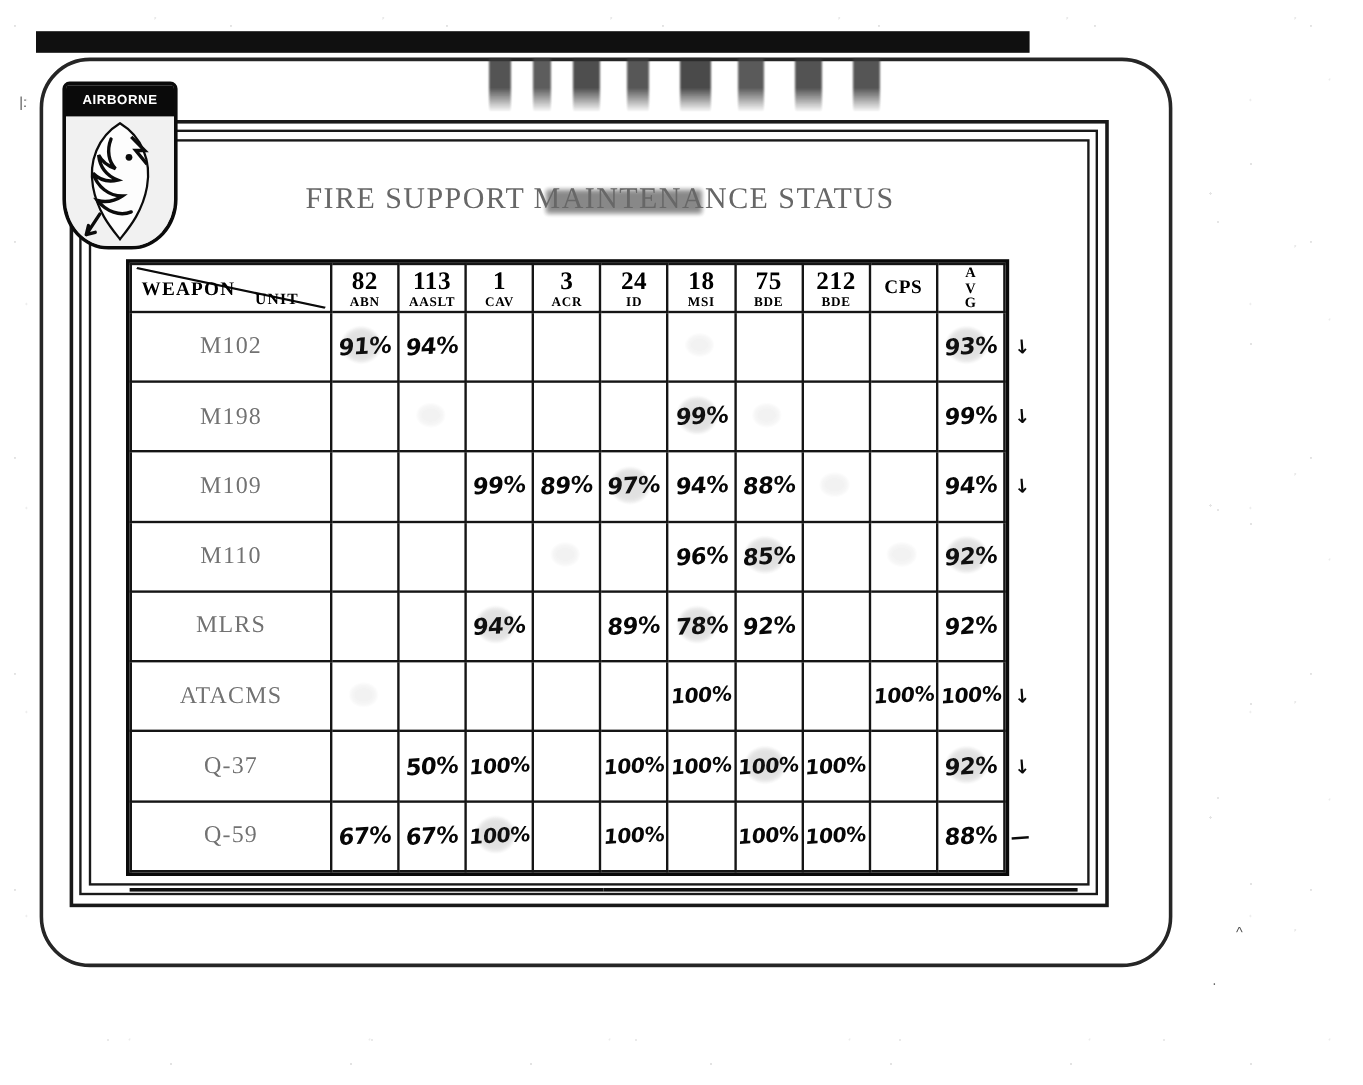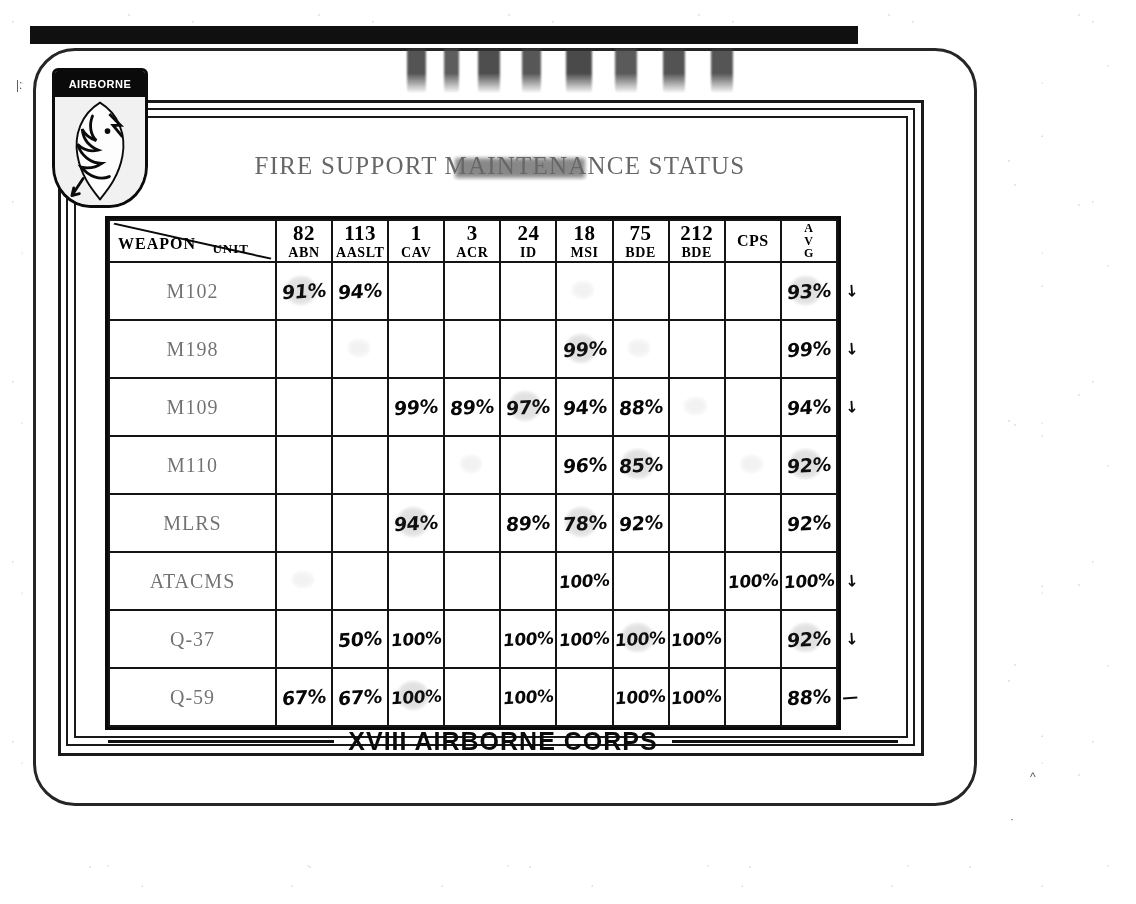--- a/index.html
+++ b/index.html
@@ -186,21 +186,21 @@
     line-height: 1.15;
   }
   .colhead .big {
     display: block;
     font-size: 21px;
     font-weight: bold;
     letter-spacing: .5px;
   }
   .colhead .sub {
     display: block;
-    font-size: 14px;
+    font-size: 11px;
     font-weight: bold;
     letter-spacing: .6px;
   }
   .colhead.cps .big { font-size: 16px; }
   .colhead.avg {
     font-size: 12px;
     font-weight: bold;
     line-height: 1.05;
     letter-spacing: .5px;
   }
@@ -487,19 +487,18 @@
           <td><span class="hand sm">100%</span></td>
           <td></td>
           <td><span class="hand">88%</span><span class="arrow-out">—</span></td>
         </tr>
       </tbody>
   </table>
 </div>
 
 <div class="banner">
   <div class="line left"></div>
-  <div class="txt">XVIII AIRBORNE CORPS</div>
   <div class="line"></div>
 </div>
 
 <div class="stray" style="left:1030px; top:770px;">^</div>
 <div class="stray" style="left:1010px; top:812px;">·</div>
 <div class="stray" style="left:16px; top:78px;">|:</div>
 
 </body></html>

